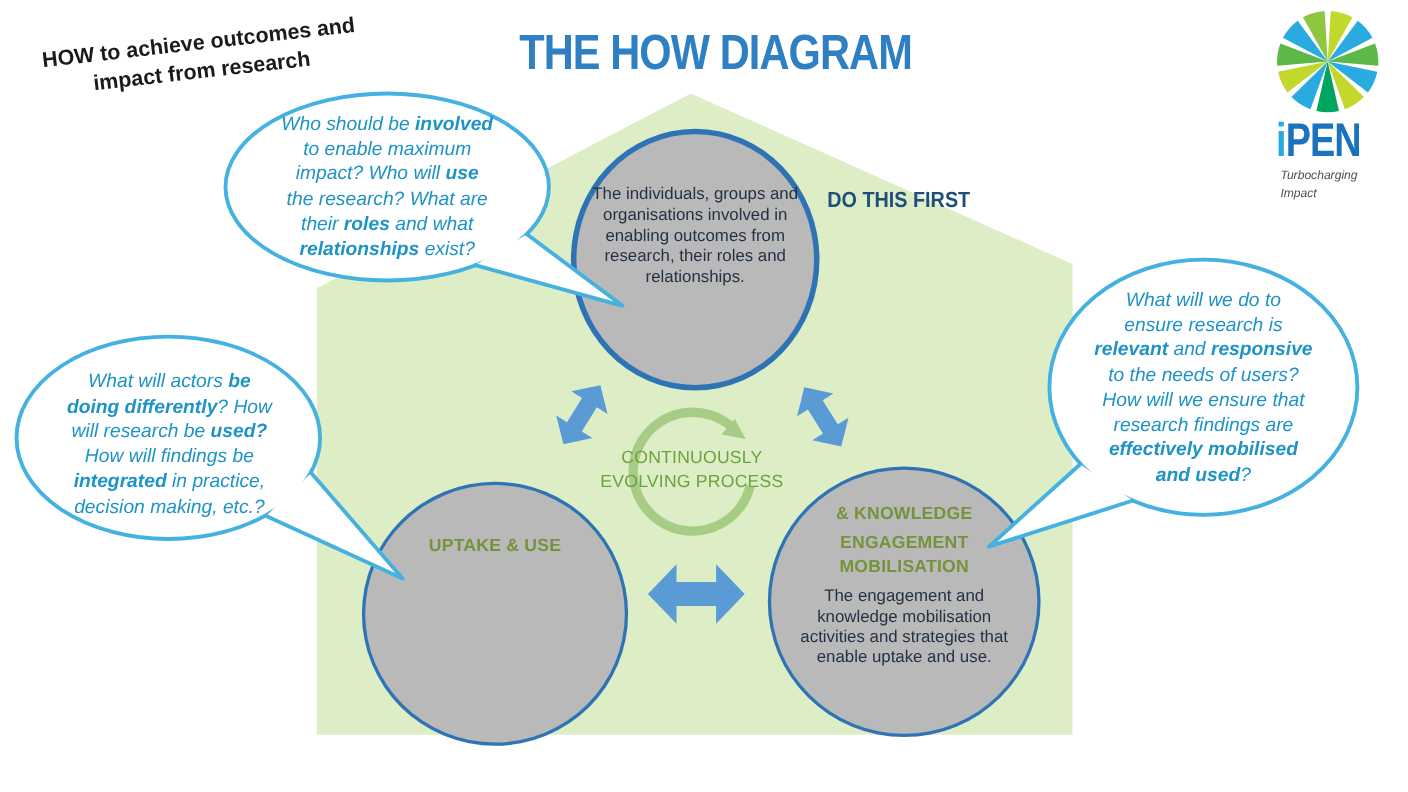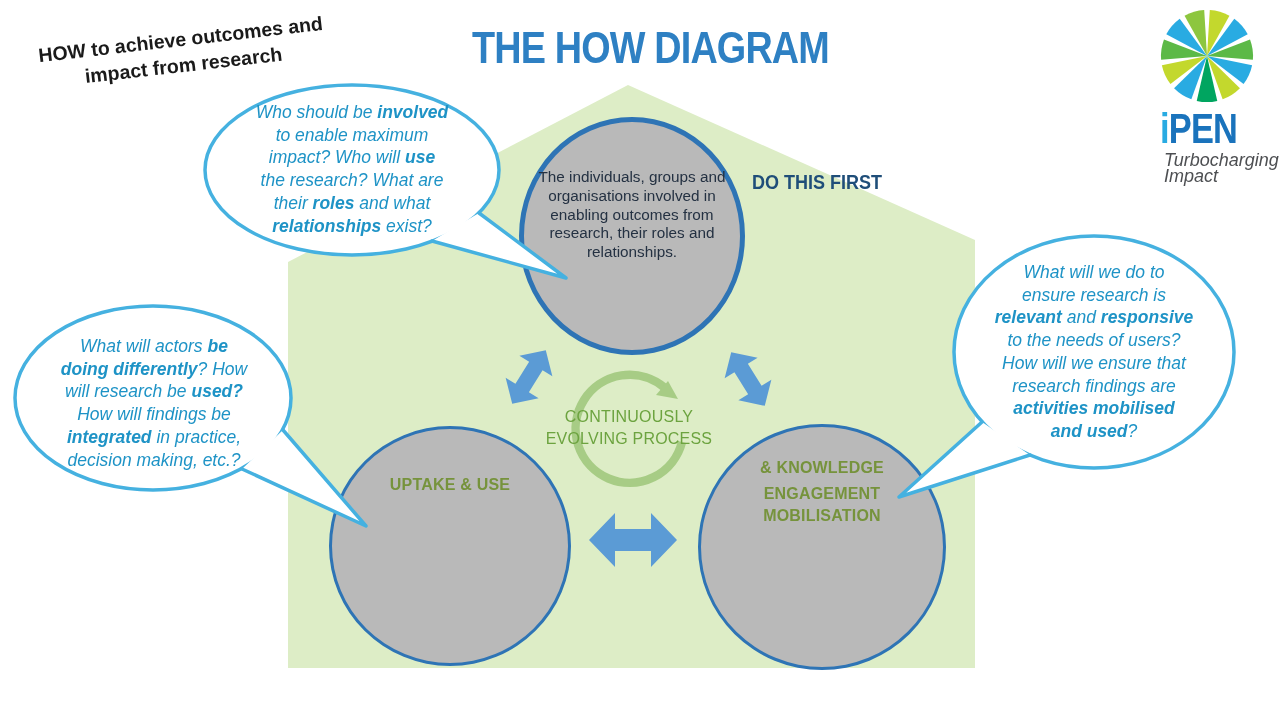--- a/index.html
+++ b/index.html
@@ -20,21 +20,21 @@
     letter-spacing:-1px;transform:scaleX(0.84);transform-origin:center;white-space:nowrap;}
   .tagline{position:absolute;left:32px;top:26px;width:300px;z-index:5;
     transform:rotate(-6.5deg);transform-origin:center;text-align:center;
     font-size:19.5px;font-weight:bold;color:var(--tagline-black);line-height:26px;}
   .dtf{position:absolute;left:752px;top:171px;z-index:4;font-size:20px;font-weight:bold;
     color:var(--do-first-navy);letter-spacing:0;transform:scaleX(0.9);transform-origin:left;white-space:nowrap;}
 
   .circle{position:absolute;z-index:2;border-radius:50%;background:var(--circle-grey);
     border:3px solid var(--circle-border-blue);box-sizing:border-box;text-align:center;}
   .circle-actors{left:519px;top:117px;width:226px;height:238px;border-width:5px;padding-top:38px;}
-  .circle-uptake{left:329px;top:426px;width:242px;height:240px;padding-top:46px;}
+  .circle-uptake{left:329px;top:438px;width:242px;height:240px;padding-top:46px;}
   .circle-engagement{left:698px;top:424px;width:248px;height:246px;padding-top:30px;}
   .c-title{color:var(--heading-green);font-weight:bold;font-size:16px;line-height:20px;letter-spacing:0.2px;}
   .circle-engagement .c-title{line-height:22px;}
   .circle-engagement .c-title div:first-child{margin-bottom:4px;}
   .c-body{color:var(--body-dark);font-size:15.3px;line-height:18.8px;margin:7px auto 0;}
   .circle-actors .c-body{width:202px;margin-top:8px;}
   .circle-uptake .c-body{width:208px;}
   .circle-engagement .c-body{width:214px;margin-top:6px;}
 
   .bubble-text{position:absolute;z-index:4;text-align:center;font-style:italic;
@@ -46,21 +46,21 @@
 
   .center-label{position:absolute;left:518px;top:406px;width:222px;z-index:4;text-align:center;
     font-size:16px;font-weight:normal;color:var(--center-green);line-height:22px;letter-spacing:0.2px;}
 
   .logo{position:absolute;right:18px;top:8px;width:110px;z-index:5;}
   .logo-wheel{display:block;margin:0 auto;}
   .logo-word{margin-top:6px;padding-left:10px;font-size:43px;font-weight:bold;letter-spacing:-1px;
     transform:scaleX(0.8);transform-origin:left;white-space:nowrap;line-height:36px;}
   .logo-word .i{color:var(--logo-cyan);}
   .logo-word .rest{color:var(--logo-blue);}
-  .logo-sub{margin-top:6px;padding-left:12px;font-style:italic;font-size:18px;line-height:16px;
+  .logo-sub{margin-top:6px;padding-left:12px;font-style:italic;font-size:11px;line-height:16px;
     color:var(--logo-grey);}
 </style>
 </head>
 <body>
 
 <div class="stage">
 
   <svg class="layer bg" width="1280" height="720">
     <polygon class="pentagon" points="628,85 975,240 975,668 288,668 288,262"></polygon>
   </svg>
@@ -79,20 +79,21 @@
     <div class="c-title">
         <div>UPTAKE &amp; USE</div>
       </div>
   </div>
   <div class="circle circle-engagement">
     <div class="c-title">
         <div>&amp; KNOWLEDGE</div>
         <div>ENGAGEMENT</div>
         <div>MOBILISATION</div>
       </div>
+    <div class="c-body">The engagement and knowledge mobilisation activities and strategies that enable uptake and use.</div>
   </div>
 
   <svg class="layer fg" width="1280" height="720">
 
     <g>
       <ellipse class="bubble-shape" cx="352" cy="170" rx="147" ry="85"></ellipse>
       <path class="bubble-tail" d="M 432,241 L 566,278 L 479,213"></path>
     </g>
 
     <g>
@@ -116,21 +117,21 @@
     </g>
 
     <g>
       <path class="ring" d="M 682,442 A 54,54 0 1 1 665,388"></path>
       <polygon class="ring-head" points="678,399 656,395 668,381"></polygon>
     </g>
   </svg>
 
   <div class="bubble-text bt-actors">Who should be <b>involved</b><br>to enable maximum<br>impact? Who will <b>use</b><br>the research? What are<br>their <b>roles</b> and what<br><b>relationships</b> exist?</div>
   <div class="bubble-text bt-uptake">What will actors <b>be</b><br><b>doing differently</b>? How<br>will research be <b>used?</b><br>How will findings be<br><b>integrated</b> in practice,<br>decision making, etc.?</div>
-  <div class="bubble-text bt-engagement">What will we do to<br>ensure research is<br><b>relevant</b> and <b>responsive</b><br>to the needs of users?<br>How will we ensure that<br>research findings are<br><b>activities mobilised</b><br><b>and used</b>?</div>
+  <div class="bubble-text bt-engagement">What will we do to<br>ensure research is<br><b>relevant</b> and <b>responsive</b><br>to the needs of users?<br>How will we ensure that<br>research findings are<br><b>effectively mobilised</b><br><b>and used</b>?</div>
 
   <div class="center-label">
       <div>CONTINUOUSLY</div>
       <div>EVOLVING PROCESS</div>
     </div>
 
   <div class="logo">
     <svg class="logo-wheel" width="96" height="96" viewBox="0 0 100 100">
         <path d="M 50,50 L 52.9,2.1 A 48,48 0 0 1 73.4,8.1 Z" fill="#c3d82d"></path>
         <path d="M 50,50 L 78.4,11.3 A 48,48 0 0 1 92.4,27.4 Z" fill="#29abe2"></path>

